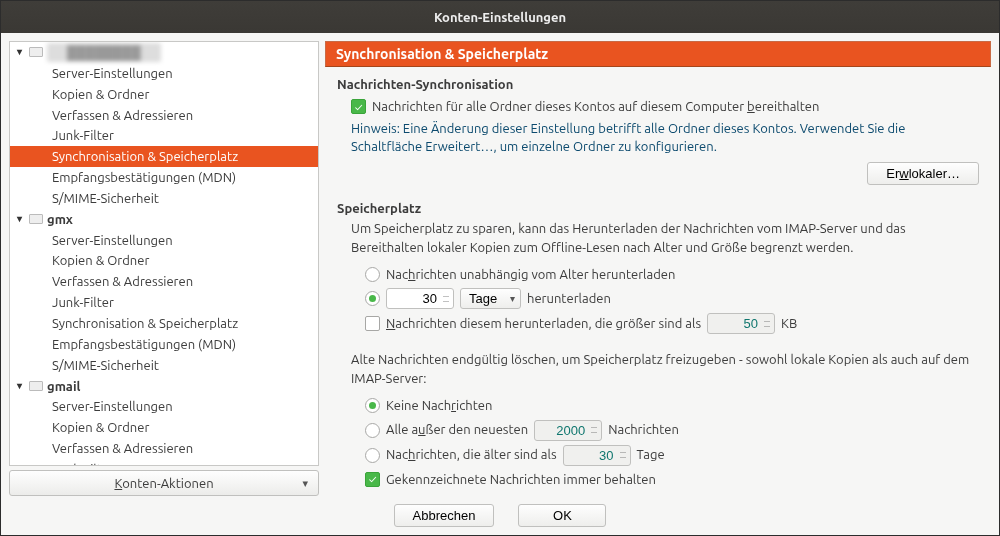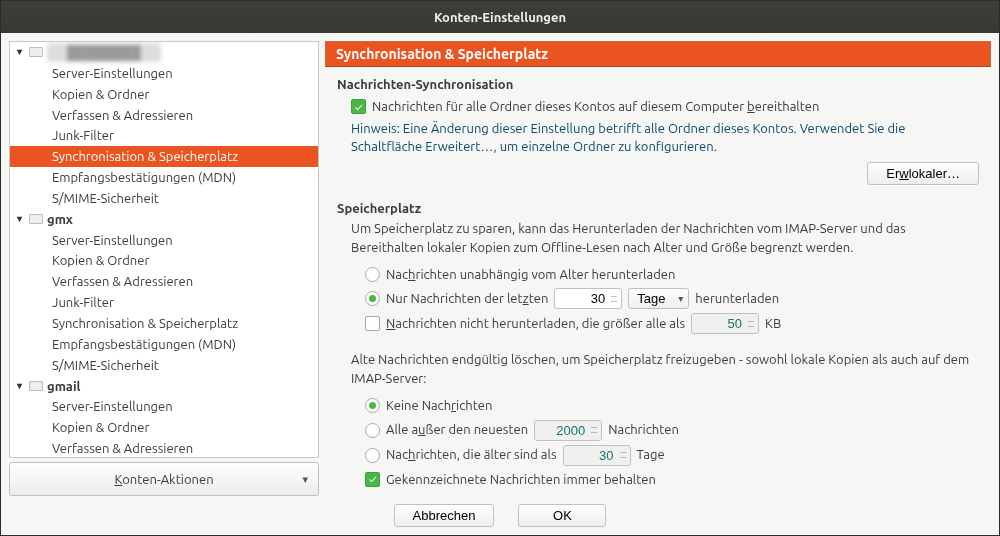--- a/index.html
+++ b/index.html
@@ -82,21 +82,21 @@
 }
 .blur {
   filter: blur(2px);
   color: #999;
   background: #ddd;
   border-radius: 2px;
   padding: 0 20px;
 }
 .actions-combo {
   margin-top: 4px;
-  height: 34px;
+  height: 26px;
   border: 1px solid #c0c0be;
   background: linear-gradient(#fefefe,#ececea);
   border-radius: 3px;
   display: flex;
   align-items: center;
   justify-content: center;
   position: relative;
   font-size: 13px;
   text-align: right;
 }
@@ -283,31 +283,28 @@
           <div class="para">Um Speicherplatz zu sparen, kann das Herunterladen der Nachrichten vom IMAP-Server und das Bereithalten lokaler Kopien zum Offline-Lesen nach Alter und Größe begrenzt werden.</div>
 
           <div class="row" style="padding-left:14px">
             <span class="radio"></span>
             <span>
               <span>Nac</span><span class="ul-accesskey">h</span><span>richten unabhängig vom Alter herunterladen</span>
             </span>
           </div>
           <div class="row" style="padding-left:14px">
             <span class="radio checked"></span>
-            <span>
-              <span>Nur Nachrichten der let</span><span class="ul-accesskey">z</span><span>ten</span>
-            </span>
             <span class="spin-wrap"><input class="spin" value="30" style=""></span>
             <span class="unit-wrap"><select class="unit"><option>Tage</option></select></span>
             <span>herunterladen</span>
           </div>
           <div class="row" style="padding-left:14px">
             <span class="checkbox"></span>
             <span>
-              <span class="ul-accesskey">N</span><span>achrichten nicht herunterladen, die größer alle als</span>
+              <span class="ul-accesskey">N</span><span>achrichten diesem herunterladen, die größer sind als</span>
             </span>
             <span class="spin-wrap"><input class="spin disabled" disabled="" value="50" style=""></span>
             <span>KB</span>
           </div>
 
           <div class="para" style="margin-top:14px">Alte Nachrichten endgültig löschen, um Speicherplatz freizugeben - sowohl lokale Kopien als auch auf dem IMAP-Server:</div>
 
           <div class="row" style="padding-left:14px">
             <span class="radio checked"></span>
             <span>

